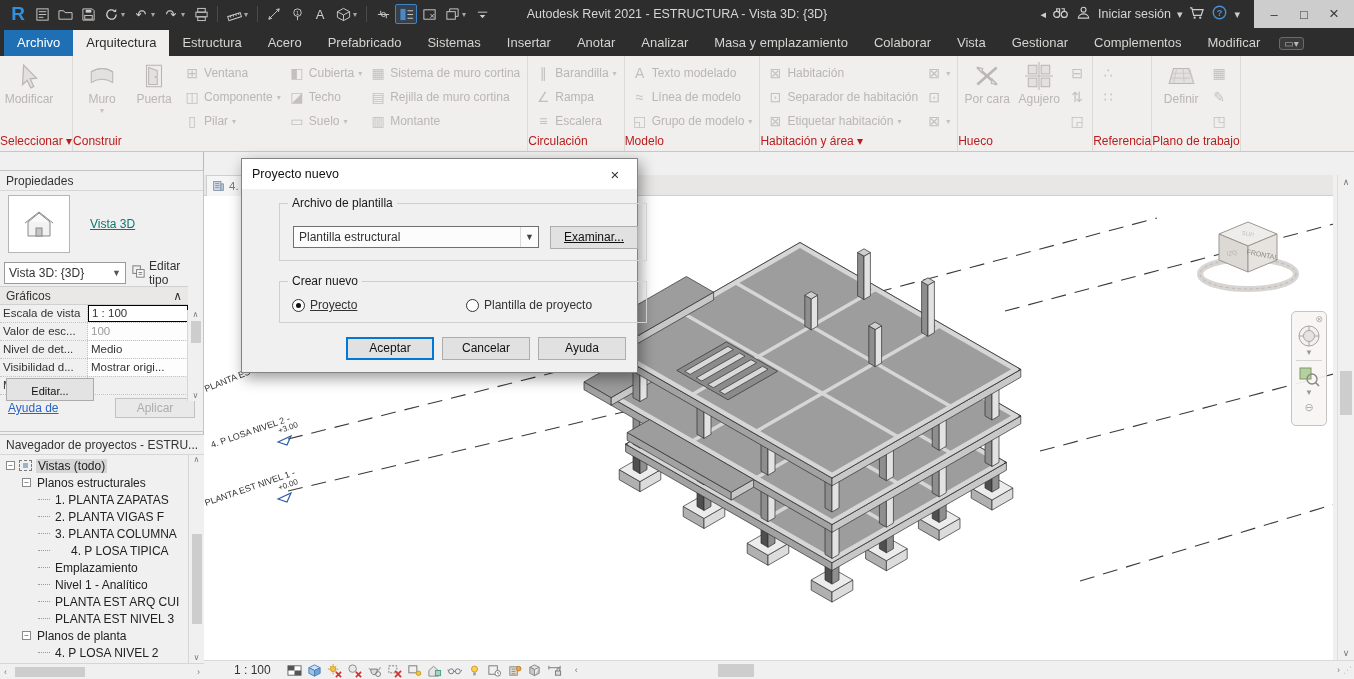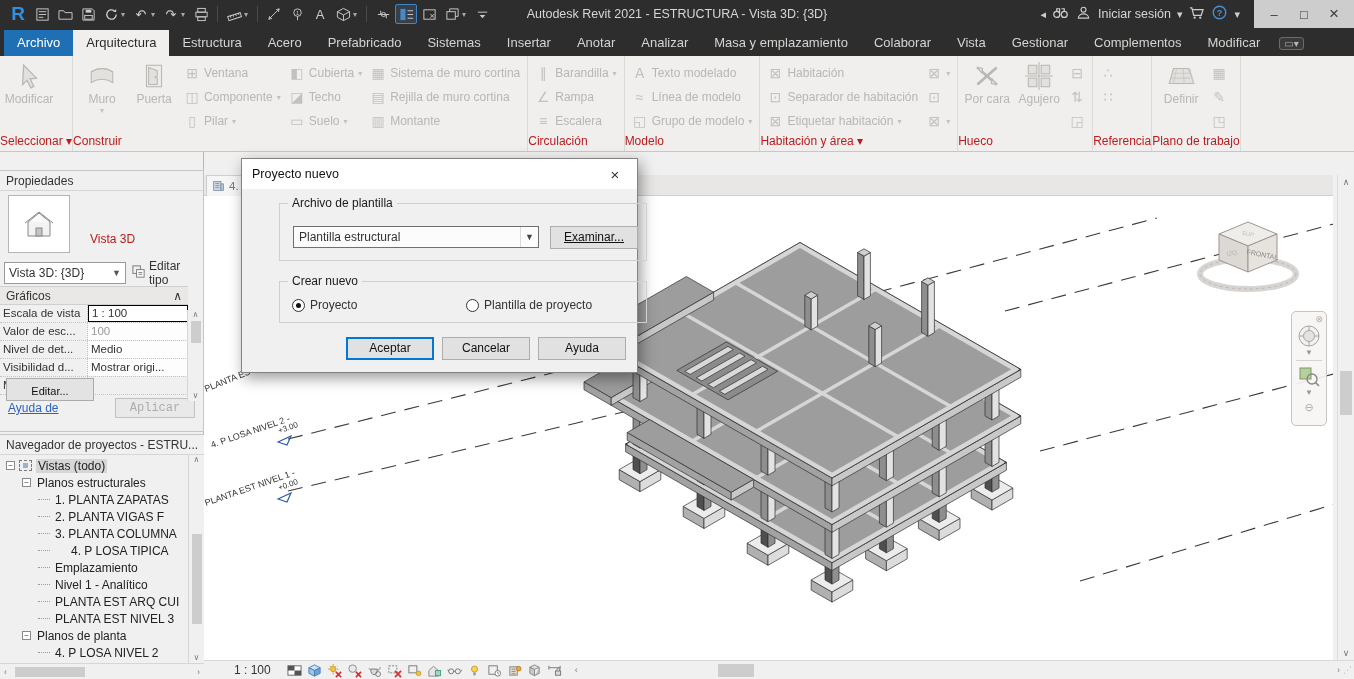--- a/index.html
+++ b/index.html
@@ -44,39 +44,39 @@
   .item .ilabel { font-size:12px; color:#b9b6b3; }
   .arrow { color:#c3c0bd; font-size:8px; }
 
   
   .leftcol { position:absolute; left:0; top:152px; width:204px; height:527px; background:#f0f0f0; border-right:1px solid #b8b8b8; }
   .pal { position:absolute; left:0; width:204px; background:#f0f0f0; }
   .pal-title { height:20px; line-height:20px; padding-left:6px; font-size:12px; color:#333; border-bottom:1px solid #d6d6d6; }
   .preview { position:relative; height:68px; }
   .pbox { position:absolute; left:8px; top:4px; width:62px; height:58px; background:#fff; border:1px solid #b5b5b5; display:flex; align-items:center; justify-content:center; }
   .pbox svg { width:44px; height:40px; }
-  .ptype { position:absolute; left:90px; top:41px; font-size:12px; color:#b91c1c; }
+  .ptype { position:absolute; left:90px; top:26px; font-size:12px; color:#0f766e;text-decoration:underline; }
   .selrow { height:27px; display:flex; align-items:center; gap:4px; padding:0 4px; }
   .combo { flex:0 0 122px; height:22px; background:#fff; border:1px solid #9a9a9a; display:flex; align-items:center; justify-content:space-between; padding:0 4px; font-size:12px; }
   .combo .carr { font-size:9px; color:#555; }
   .edittype { height:24px; display:flex; align-items:center; gap:3px; border:1px solid transparent; font-size:12px; color:#333; }
   .edittype svg { width:15px; height:15px; }
   .sect { height:19px; background:#e9e8e7; border-top:1px solid #d0d0d0; border-bottom:1px solid #d0d0d0; display:flex; align-items:center; justify-content:space-between; padding:0 6px; font-size:12px; color:#333; width:188px; }
   .ptable { position:relative; width:188px; }
   .prow { height:18px; display:flex; border-bottom:1px dotted #c4c4c4; }
   .plabel { width:88px; padding:2px 3px; font-size:11.5px; color:#333; background:#f0f0f0; border-right:1px dotted #c4c4c4; white-space:nowrap; overflow:hidden; }
   .pval { flex:1; padding:2px 3px; font-size:11.5px; background:#fdfdfd; white-space:nowrap; overflow:hidden; }
   .pval.focus { border:1.5px solid #000; background:#fff; padding:1px 3px; }
   .pval.dim { color:#9a9a9a; }
   .pval.btn { background:#e3e3e3; border:1px solid #ababab; text-align:center; margin:1px 6px; font-size:11px; }
   .pscroll { position:absolute; right:0; width:16px; background:#f0f0f0; border-left:1px solid #d6d6d6; font-size:8px; color:#777; text-align:center; }
   .pthumb { background:#cdcdcd; width:10px; margin:2px auto; }
   .pfoot { height:26px; display:flex; align-items:center; justify-content:space-between; padding:0 8px; }
   .link { color:#2a64c5; text-decoration:underline; font-size:12px; }
-  .applybtn { width:80px; height:20px; background:#e9e9e9; border:1px solid #c2c2c2; color:#adadad; font-size:12px; text-align:center; line-height:18px;font-family:Liberation Mono, monospace; }
+  .applybtn { width:80px; height:20px; background:#e9e9e9; border:1px solid #c2c2c2; color:#adadad; font-size:12px; text-align:center; line-height:18px; }
 
   .trow { height:17px; display:flex; align-items:center; font-size:12px; color:#222; white-space:nowrap; }
   .trow.sel .tlab { background:#d6d6d6; }
   .expander { width:9px; height:9px; border:1px solid #8a8a8a; background:#fff; font-size:8px; line-height:7px; text-align:center; color:#444; margin-right:4px; flex:none; }
   .tstub { border-bottom:1px dotted #9a9a9a; width:12px; height:1px; margin-right:3px; flex:none; }
   .ticon { width:13px; height:11px; border:1px dashed #7a7a7a; margin-right:4px; flex:none; position:relative; }
   .ticon i { position:absolute; left:3px; top:2px; width:5px; height:5px; background:#9db4c8; }
   .tlab { padding:0 2px; }
   .vscroll2 { position:absolute; right:0; top:20px; bottom:16px; width:16px; background:#f0f0f0; border-left:1px solid #d6d6d6; font-size:8px; color:#777; text-align:center; }
   .hscroll2 { position:absolute; left:0; right:0; bottom:0; height:16px; background:#f0f0f0; border-top:1px solid #d6d6d6; display:flex; align-items:center; font-size:9px; color:#777; }
@@ -116,21 +116,21 @@
   .combo2 { position:absolute; left:13px; top:22px; width:246px; height:22px; background:#fcfcfc; border:1px solid #707070; display:flex; align-items:center; justify-content:space-between; padding-left:5px; font-size:12px; }
   .combo2 .carr { width:18px; text-align:center; color:#444; font-size:9px; border-left:1px solid #d9d9d9; line-height:20px; }
   .btn { position:absolute; height:23px; width:88px; background:#e1e1e1; border:1px solid #adadad; font-size:12px; color:#111; text-align:center; line-height:21px; }
   .btn.browse { left:270px; top:22px;text-decoration:underline; }
   .btn.ok { left:104px; top:178px; border:2px solid #0078d7; line-height:19px; }
   .btn.cancel { left:200px; top:178px; }
   .btn.help { left:296px; top:178px; }
   .radio { position:absolute; top:16px; display:flex; align-items:center; gap:5px; font-size:12px; }
   .rdot { width:13px; height:13px; border:1px solid #333; border-radius:50%; background:#fff; position:relative; }
   .rdot.on::after { content:""; position:absolute; left:3px; top:3px; width:5px; height:5px; background:#111; border-radius:50%; }
-  .r1 { left:12px; } .r2 { left:186px; }
+  .r1 { left:12px;text-decoration:underline; } .r2 { left:186px; }
 </style>
 </head>
 <body>
 
 <div class="tb">
   <div class="tb-qat" id="qat">
       <span class="qicon rlogo">R</span>
       <span class="qicon">
         <svg viewBox="0 0 16 16">
           <rect x="2" y="2" width="12" height="12" fill="none" stroke="#cfcdca"></rect>

